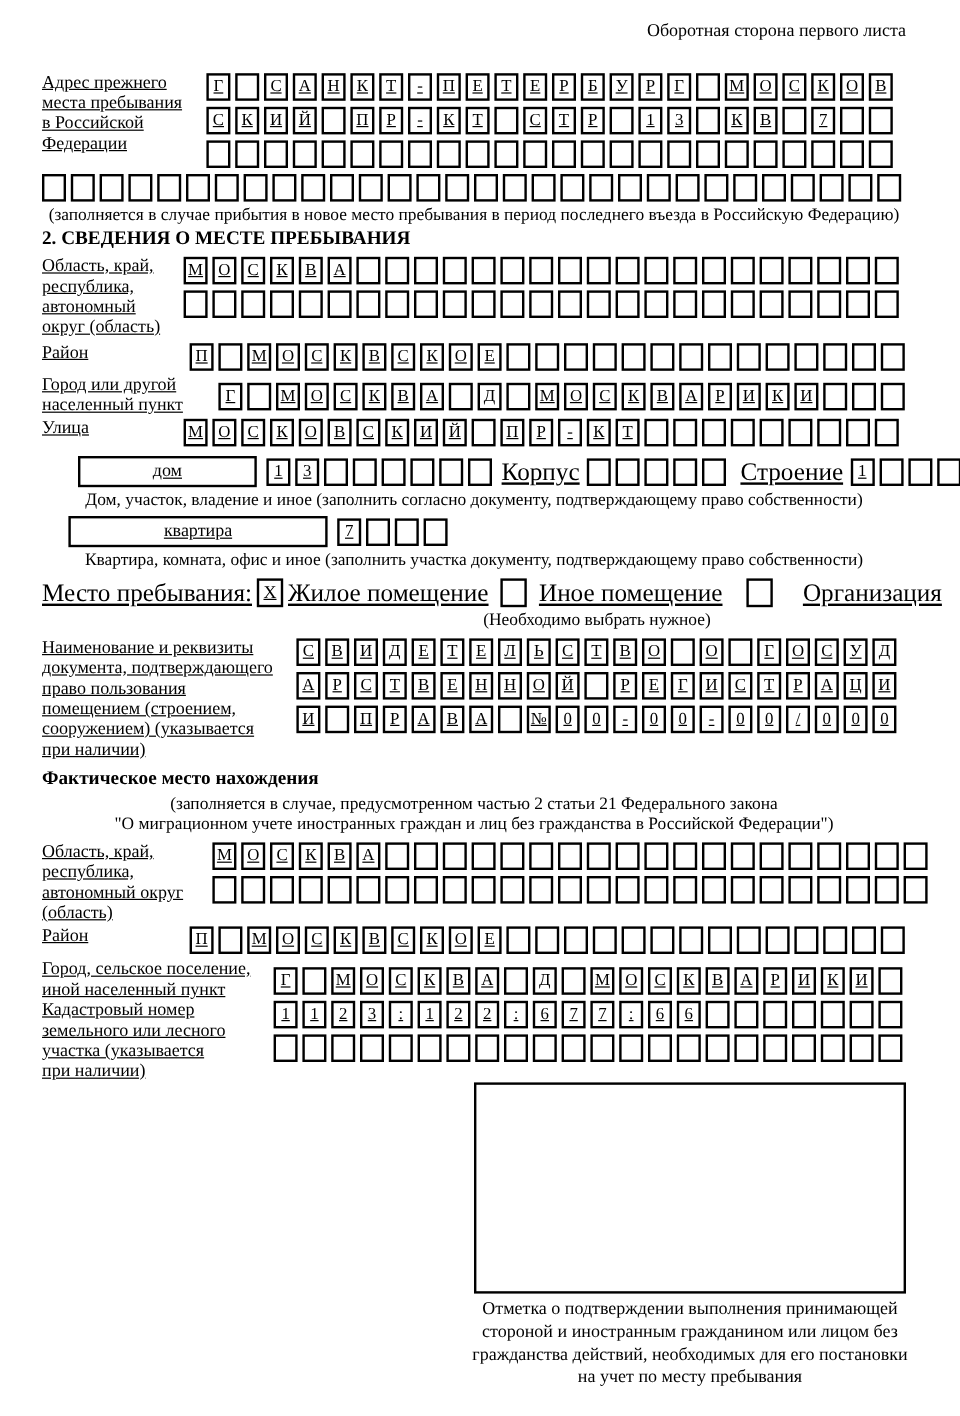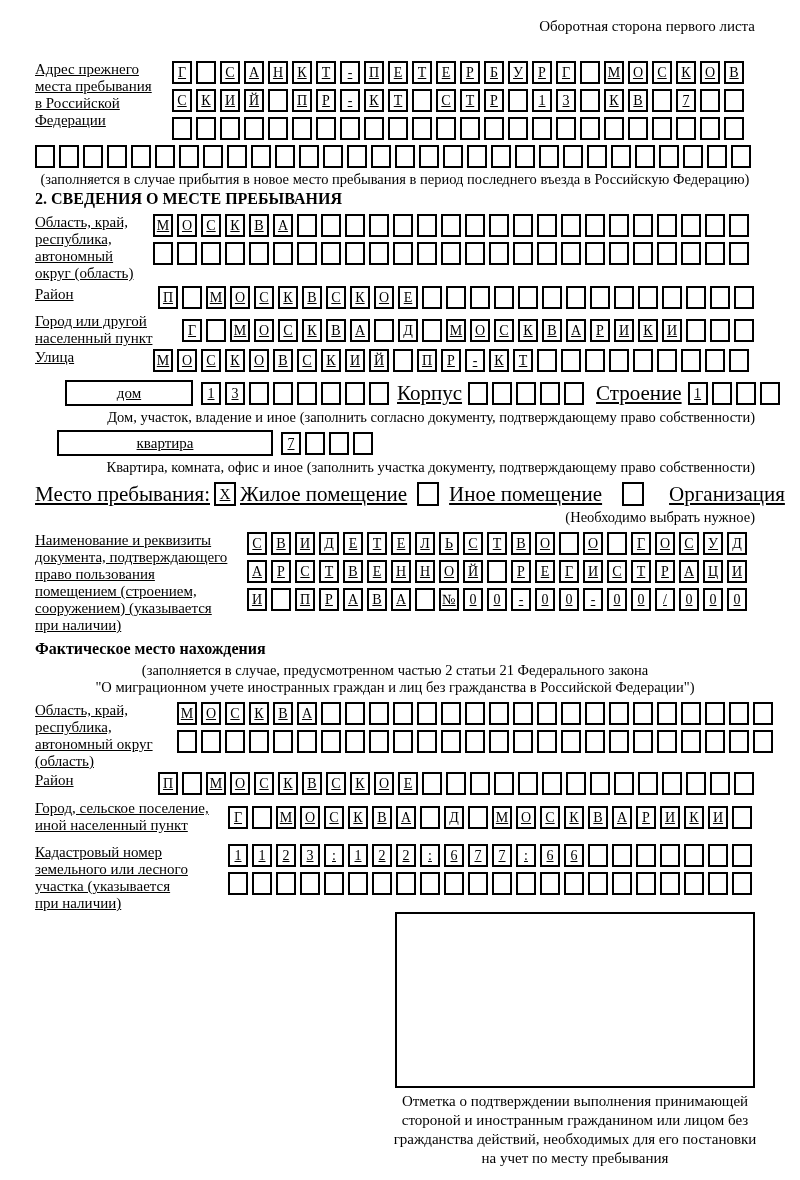--- a/index.html
+++ b/index.html
@@ -16,21 +16,21 @@
   .w142{width:142px}.w193{width:193px}.w212{width:212px}
   .rows{flex:none;}
   .cellrow{ display:flex;flex:none; }
   .cellrow + .cellrow{ margin-top:5px; }
   .cell{
     flex:none;width:20px;height:23px;border:2px solid #000;box-sizing:border-box;
     margin-right:4px;text-align:center;font-size:14px;line-height:19px;
     font-family:"Liberation Serif","DejaVu Serif",serif;
   }
   .caption{ font-size:14.5px;text-align:center;margin-top:3px; }
-  .caption.left{ text-align:right; }
+  .caption.left{ text-align:center; }
   .title{ font-size:16px;font-weight:bold;text-align:left; }
   .wbox{
     flex:none;border:2px solid #000;box-sizing:border-box;height:26px;
     text-align:center;font-size:15px;line-height:22px;
   }
   .ilabel{ font-size:21px;line-height:24px;flex:none; }
   .chk{
     flex:none;width:22px;height:24px;border:2px solid #000;box-sizing:border-box;
     text-align:center;font-size:15px;line-height:20px;
   }
@@ -316,21 +316,21 @@
         <span class="cell"></span>
         <span class="cell"></span>
         <span class="cell"></span>
         <span class="cell"></span>
         <span class="cell"></span>
         <span class="cell"></span>
       </div>
   </div>
 
   <div class="frow vcenter" style="margin-top:8px">
-    <div class="wbox" style="width:128px;margin-left:30px">дом</div>
+    <div class="wbox" style="width:149px;margin-left:30px">дом</div>
     <div class="cellrow" style="margin-left:8px">
         <span class="cell">1</span>
         <span class="cell">3</span>
         <span class="cell"></span>
         <span class="cell"></span>
         <span class="cell"></span>
         <span class="cell"></span>
         <span class="cell"></span>
         <span class="cell"></span>
       </div>
@@ -574,21 +574,21 @@
         <span class="cell">В</span>
         <span class="cell">А</span>
         <span class="cell">Р</span>
         <span class="cell">И</span>
         <span class="cell">К</span>
         <span class="cell">И</span>
         <span class="cell"></span>
       </div>
   </div>
 
-  <div class="frow" style="margin-top:10px">
+  <div class="frow" style="">
     <div class="lbl w193">Кадастровый номер
 земельного или лесного
 участка (указывается
 при наличии)</div>
     <div class="rows">
       <div class="cellrow">
           <span class="cell">1</span>
           <span class="cell">1</span>
           <span class="cell">2</span>
           <span class="cell">3</span>

